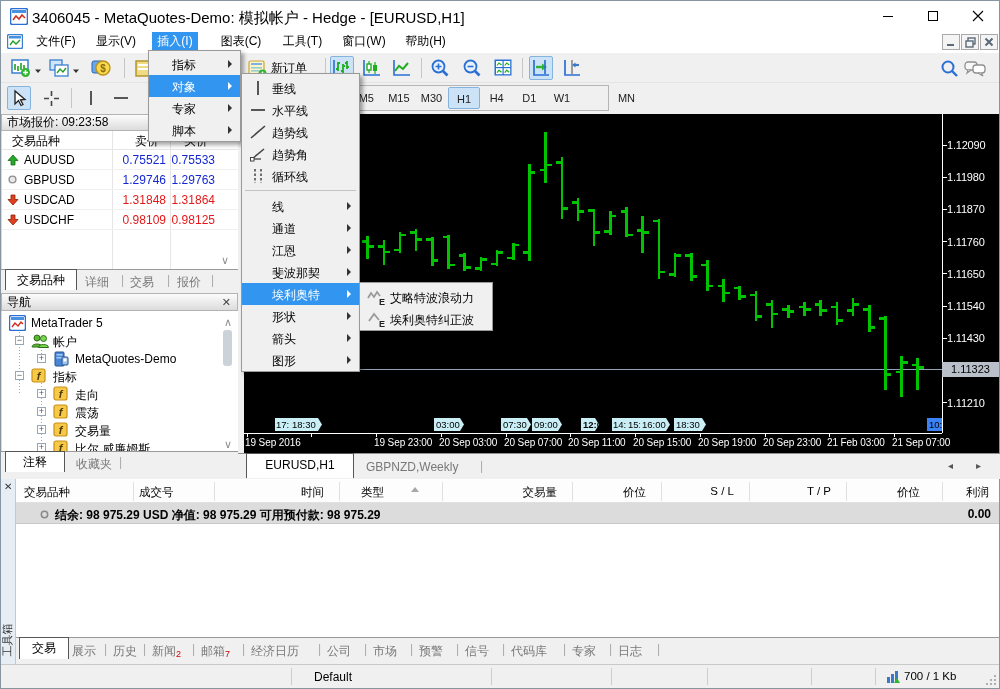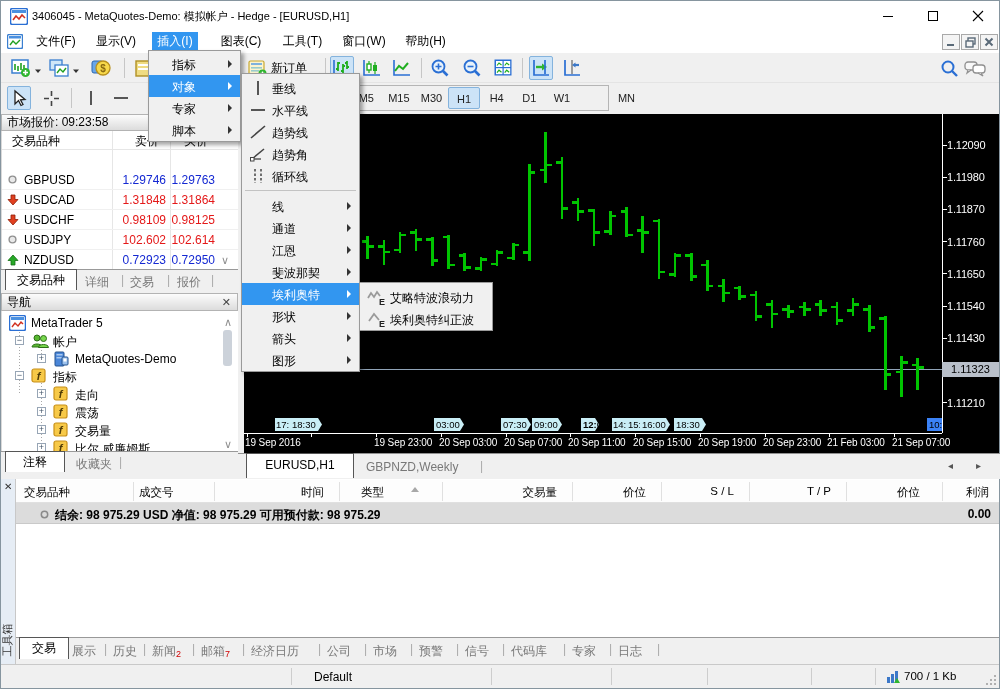--- a/index.html
+++ b/index.html
@@ -3,21 +3,21 @@
 <meta charset="utf-8">
 <style>
   * { margin:0; padding:0; box-sizing:border-box; }
   html,body { width:1000px; height:689px; overflow:hidden; }
   body { font-family:"Liberation Sans", sans-serif; font-size:12px; color:#000; }
   #app { position:relative; width:1000px; height:689px; background:#f0f0f0; border:1px solid #86959f; }
   .abs { position:absolute; }
 
   
   #titlebar { left:0; top:0; width:998px; height:30px; background:#fff; }
-  #title-text { left:31px; top:8px; font-size:11px; white-space:nowrap; }
+  #title-text { left:31px; top:8px; font-size:15px; white-space:nowrap; }
   .win-btn { top:0; width:45px; height:29px; display:flex; align-items:center; justify-content:center; }
   #btn-min { left:864px; } #btn-max { left:909px; } #btn-close { left:954px; }
 
   
   #menubar { left:0; top:30px; width:998px; height:22px; background:#fff; }
   .menu-item { position:absolute; top:1px; height:19px; line-height:19px; text-align:center; }
   .menu-item.active { background:#3296f0; color:#fff; }
   .mdi-btn { position:absolute; top:3px; width:18px; height:16px; border:1px solid #a9a9a9; background:#f4f4f4; display:flex; align-items:center; justify-content:center; }
 
   
@@ -339,20 +339,30 @@
       <span>市场报价: 09:23:58</span>
     </div>
     <div id="mw-table" class="abs">
         <div class="mw-col-line" style="left: 110px;"></div>
         <div class="mw-col-line" style="left: 168px;"></div>
         <div class="mw-hrow">
           <span class="abs" style="left: 10px; top: 2px;">交易品种</span>
           <span class="abs" style="left: 60px; width: 97px; top: 2px; text-align: right;">卖价</span>
           <span class="abs" style="left: 120px; width: 86px; top: 2px; text-align: right;">买价</span>
         </div>
+        <div class="mw-row" style="top: 19px;">
+          <span class="abs" style="left: 5px; top: 4px;">
+            <svg width="12" height="12" viewBox="0 0 12 12">
+              <path d="M6,1 L11,6.5 L8,6.5 L8,11 L4,11 L4,6.5 L1,6.5 Z" fill="#28a828" stroke="#147014" stroke-width="0.8" <="" svg=""></path>
+            </svg>
+          </span>
+          <span class="mw-sym">AUDUSD</span>
+          <span class="mw-bid blue">0.75521</span>
+          <span class="mw-ask blue">0.75533</span>
+        </div>
         <div class="mw-row" style="top: 39px;">
           <span class="abs" style="left: 5px; top: 4px;">
             <svg width="12" height="12" viewBox="0 0 12 12">
               <circle cx="5.5" cy="5.5" r="3.4" fill="#e8e8e8" stroke="#909090" stroke-width="1.4" <="" svg=""></circle>
             </svg>
           </span>
           <span class="mw-sym">GBPUSD</span>
           <span class="mw-bid blue">1.29746</span>
           <span class="mw-ask blue">1.29763</span>
         </div>
@@ -368,40 +378,20 @@
         </div>
         <div class="mw-row" style="top: 79px;">
           <span class="abs" style="left: 5px; top: 4px;">
             <svg width="12" height="12" viewBox="0 0 12 12">
               <path d="M6,11 L1,5.5 L4,5.5 L4,1 L8,1 L8,5.5 L11,5.5 Z" fill="#e04020" stroke="#8f2008" stroke-width="0.8" <="" svg=""></path>
             </svg>
           </span>
           <span class="mw-sym">USDCHF</span>
           <span class="mw-bid red">0.98109</span>
           <span class="mw-ask red">0.98125</span>
-        </div>
-        <div class="mw-row" style="top: 99px;">
-          <span class="abs" style="left: 5px; top: 4px;">
-            <svg width="12" height="12" viewBox="0 0 12 12">
-              <circle cx="5.5" cy="5.5" r="3.4" fill="#e8e8e8" stroke="#909090" stroke-width="1.4" <="" svg=""></circle>
-            </svg>
-          </span>
-          <span class="mw-sym">USDJPY</span>
-          <span class="mw-bid red">102.602</span>
-          <span class="mw-ask red">102.614</span>
-        </div>
-        <div class="mw-row" style="top: 119px;">
-          <span class="abs" style="left: 5px; top: 4px;">
-            <svg width="12" height="12" viewBox="0 0 12 12">
-              <path d="M6,1 L11,6.5 L8,6.5 L8,11 L4,11 L4,6.5 L1,6.5 Z" fill="#28a828" stroke="#147014" stroke-width="0.8" <="" svg=""></path>
-            </svg>
-          </span>
-          <span class="mw-sym">NZDUSD</span>
-          <span class="mw-bid blue">0.72923</span>
-          <span class="mw-ask blue">0.72950</span>
         </div>
         <span class="scroll-chev" style="left: 219px; top: 124px; font-size: 11px;">∨</span>
       </div>
     <div id="mw-tabs" class="abs tabstrip">
         <div class="tab-active" style="left: 4px; width: 72px; height: 21px; line-height: 20px;">交易品种</div>
         <span class="tab-idle" style="left: 84px; top: 4px;">详细</span>
         <span class="tab-idle" style="left: 129px; top: 4px;">交易</span>
         <span class="tab-idle" style="left: 176px; top: 4px;">报价</span>
         <span class="tab-sep" style="left: 120px; top: 3px;">|</span>
         <span class="tab-sep" style="left: 166px; top: 3px;">|</span>

